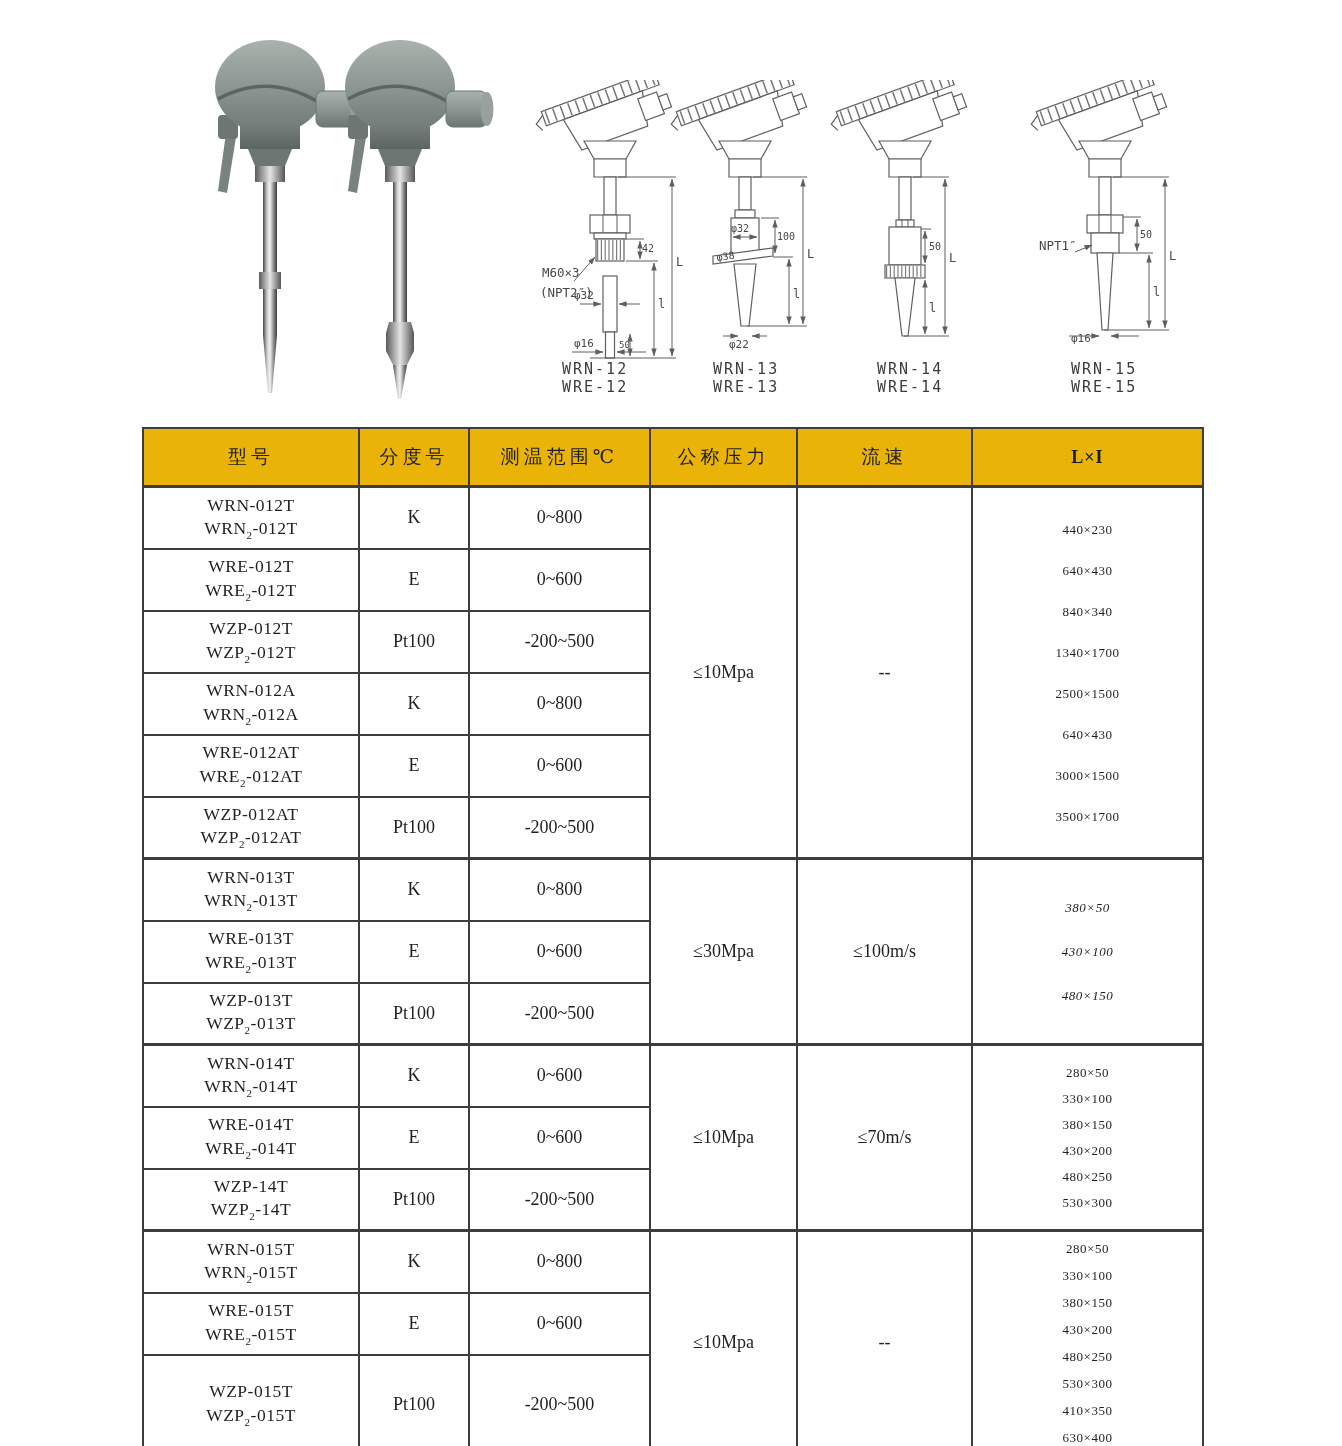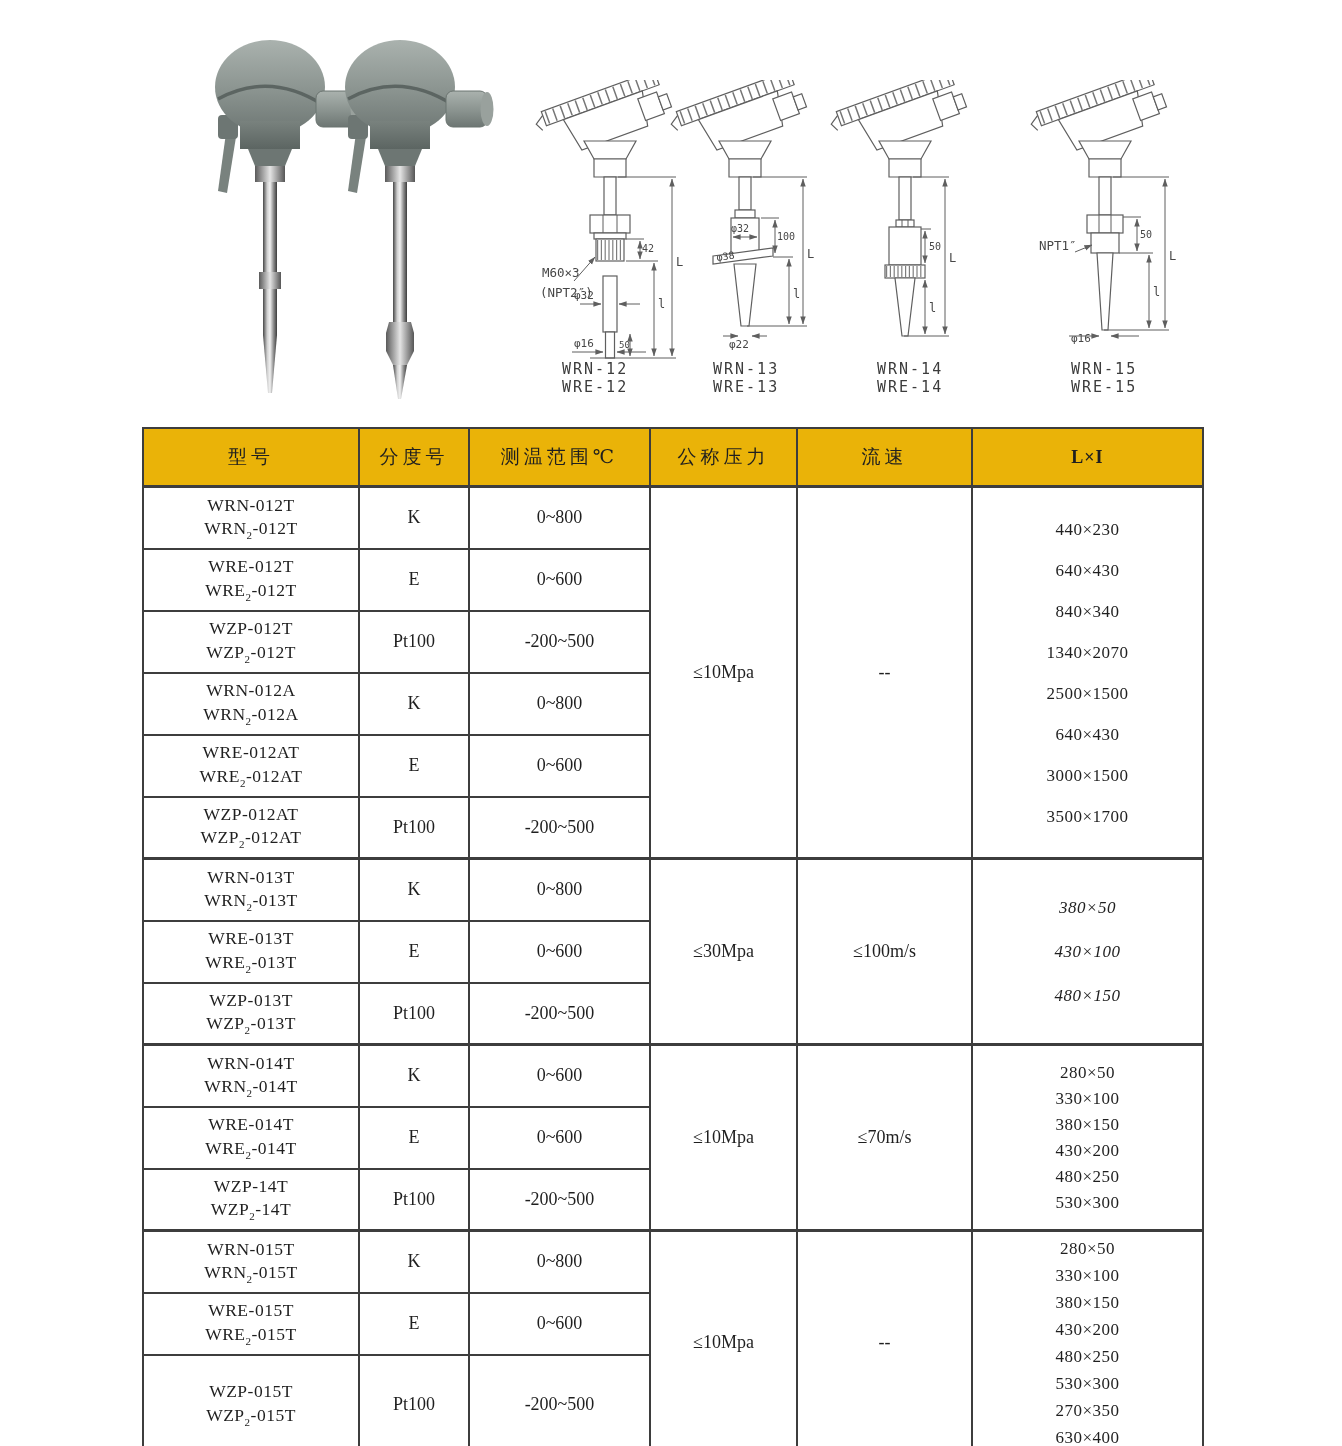--- a/index.html
+++ b/index.html
@@ -21,21 +21,21 @@
   table{border-collapse:collapse;table-layout:fixed;width:100%;border:2px solid #3d3d3d;}
   th{height:54px;background:#eab308;border:2px solid #3d3d3d;border-bottom:3px solid #3d3d3d;
      font-weight:normal;font-size:19px;letter-spacing:4px;}
   th.lxi-h{letter-spacing:1px;font-weight:bold;font-size:18px;}
   td{border:2px solid #3d3d3d;text-align:center;vertical-align:middle;font-size:18px;padding:0;}
   tbody tr{height:62px;}
   tbody tr.tall{height:100px;}
   tbody tr.group-start td{border-top:3px solid #3d3d3d;}
   td.model-cell div{line-height:1.32;font-size:17.5px;letter-spacing:0.5px;}
   td.model-cell sub{font-size:11px;}
-  td.lxi-cell{font-size:17px;letter-spacing:0.5px;}
+  td.lxi-cell{font-size:13px;letter-spacing:0.5px;}
   .lxi-g0 div{line-height:41px;}
   .lxi-g1 div{line-height:44px;font-style:italic;}
   .lxi-g2 div{line-height:26px;}
   .lxi-g3 div{line-height:27px;}
 </style>
 </head>
 <body>
 
 <div id="page">
 
@@ -258,21 +258,21 @@
               <div>WRN<sub>2</sub>-012T</div>
             </td>
             <td>K</td>
             <td>0~800</td>
             <td rowspan="6">≤10Mpa</td>
             <td rowspan="6">--</td>
             <td class="lxi-cell lxi-g0" rowspan="6">
               <div>440×230</div>
               <div>640×430</div>
               <div>840×340</div>
-              <div>1340×2070</div>
+              <div>1340×1700</div>
               <div>2500×1500</div>
               <div>640×430</div>
               <div>3000×1500</div>
               <div>3500×1700</div>
             </td>
           </tr>
           <tr>
             <td class="model-cell">
               <div>WRE-012T</div>
               <div>WRE<sub>2</sub>-012T</div>
@@ -386,21 +386,21 @@
             <td>0~800</td>
             <td rowspan="3">≤10Mpa</td>
             <td rowspan="3">--</td>
             <td class="lxi-cell lxi-g3" rowspan="3">
               <div>280×50</div>
               <div>330×100</div>
               <div>380×150</div>
               <div>430×200</div>
               <div>480×250</div>
               <div>530×300</div>
-              <div>270×350</div>
+              <div>410×350</div>
               <div>630×400</div>
             </td>
           </tr>
           <tr>
             <td class="model-cell">
               <div>WRE-015T</div>
               <div>WRE<sub>2</sub>-015T</div>
             </td>
             <td>E</td>
             <td>0~600</td>

